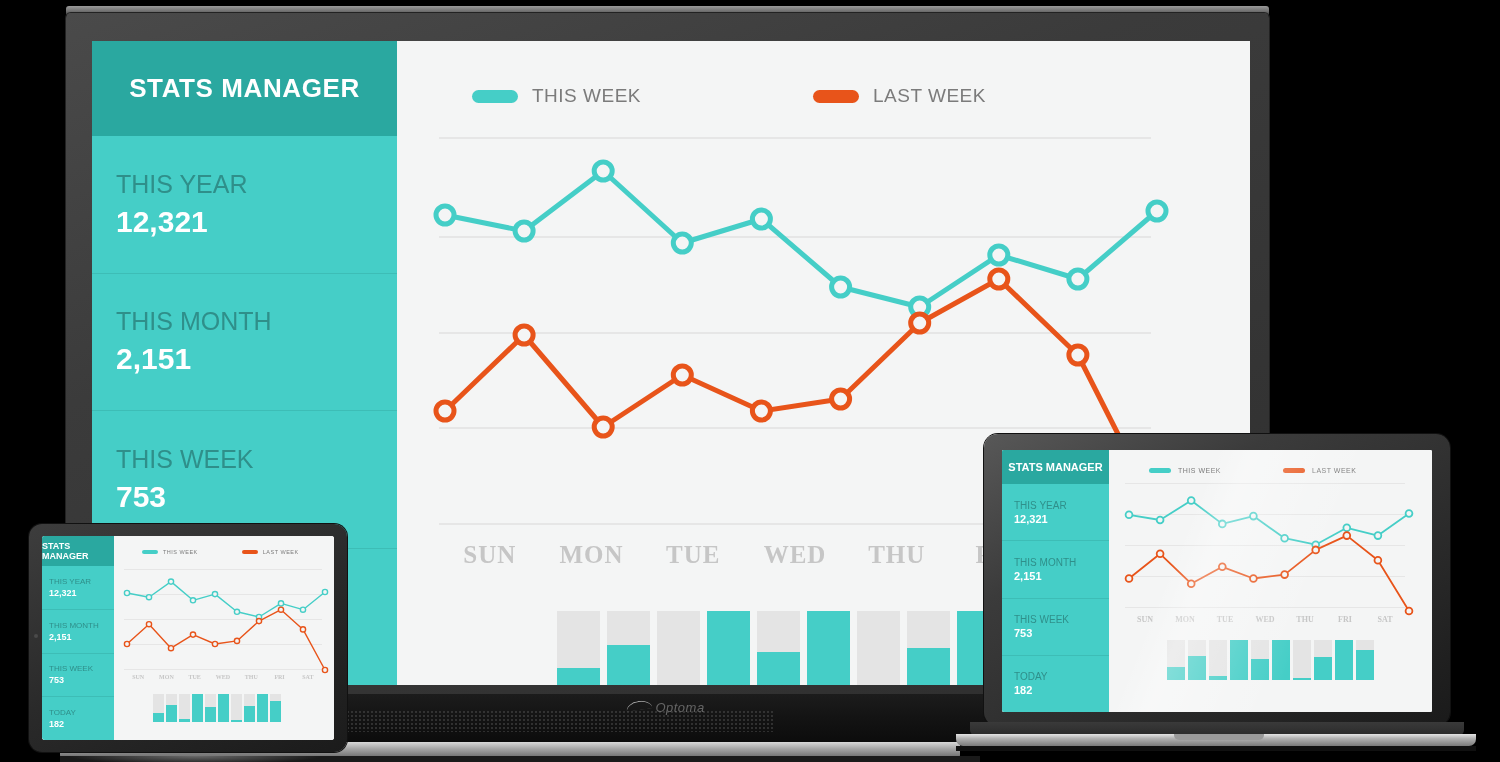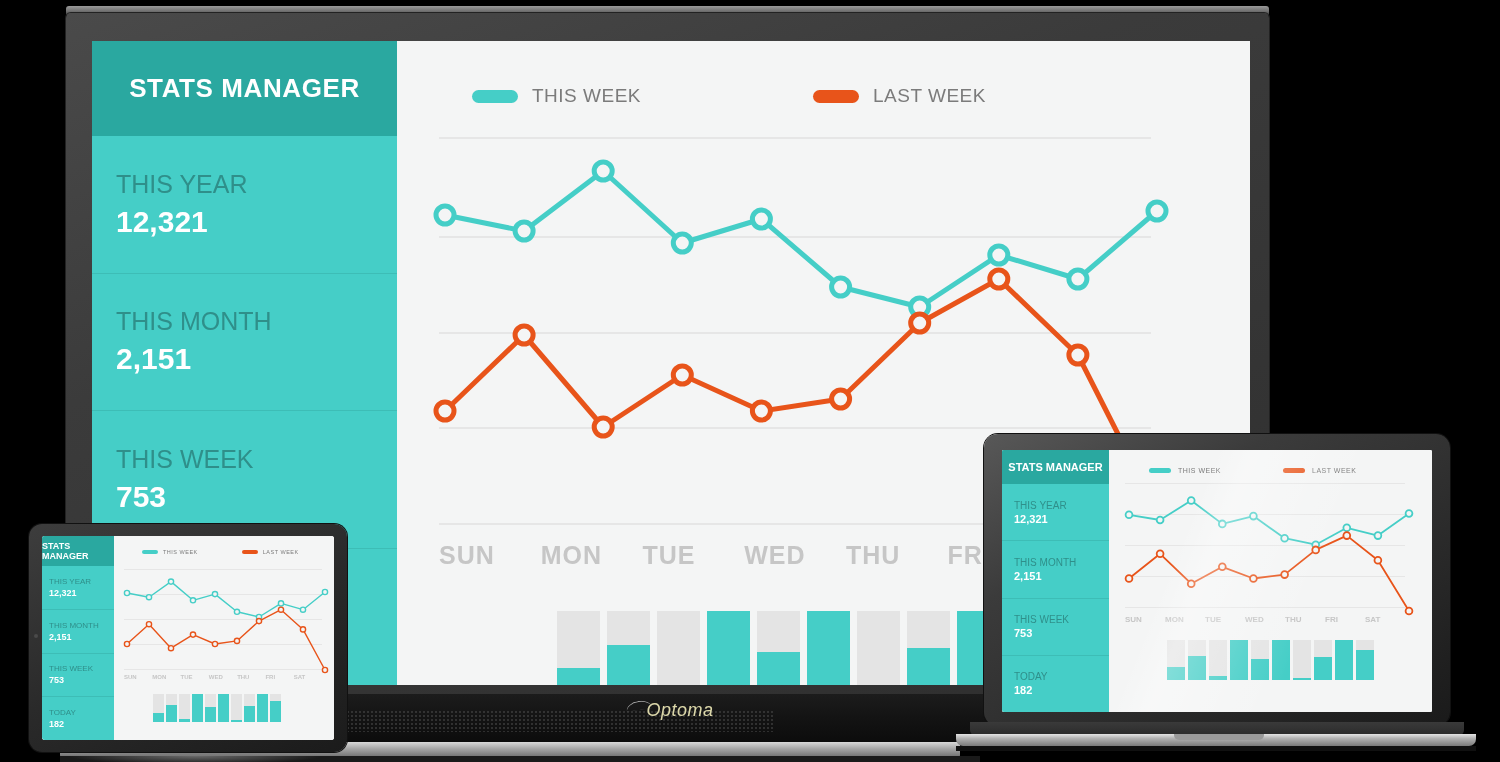--- a/index.html
+++ b/index.html
@@ -12,42 +12,42 @@
      background:linear-gradient(180deg,#9a9a9a 0%,#6e6e6e 60%,#3a3a3a 100%);border-radius:3px 3px 0 0;}
   .tv-bezel{position:absolute;left:6px;top:7px;width:1203px;height:683px;
      background:linear-gradient(160deg,#4a4a4a 0%,#3b3b3b 35%,#2e2e2e 100%);
      border-radius:5px;box-shadow:0 0 0 1px #222;}
   .tv-screen{position:absolute;left:32px;top:35px;width:1158px;height:644px;background:#f4f5f5;overflow:hidden;}
   .tv-speaker{position:absolute;left:6px;top:688px;width:1203px;height:48px;
      background:linear-gradient(180deg,#1c1c1c 0%,#141414 45%,#0c0c0c 100%);border-radius:0 0 4px 4px;}
   .tv-grille{position:absolute;left:14px;top:704px;width:700px;height:22px;opacity:.55;
      background-image:radial-gradient(circle,#4a4a4a 0.8px,transparent 0.9px);background-size:4px 4px;}
   .tv-brand{position:absolute;left:560px;top:694px;width:120px;height:20px;
-     color:#fef9c3;font-size:18px;font-style:italic;letter-spacing:.5px;text-align:center;opacity:.85;}
+     color:#737373;font-size:13px;font-style:italic;letter-spacing:.5px;text-align:center;opacity:.85;}
   .tv-brand .swoosh{position:absolute;left:6px;top:1px;width:26px;height:8px;
      border-top:1.6px solid #bdbdbd;border-radius:50%/100% 100% 0 0;transform:rotate(-8deg);}
   .tv-stand{position:absolute;left:0px;top:736px;width:900px;height:16px;
      background:linear-gradient(180deg,#d9d9d9 0%,#a8a8a8 40%,#6a6a6a 100%);border-radius:0 0 3px 3px;}
   .tv-standline{position:absolute;left:0;top:750px;width:920px;height:6px;background:#1a1a1a;}
 
   
   .dash{position:absolute;inset:0;display:flex;background:#f4f5f5;}
   .side{background:#45cec7;display:flex;flex-direction:column;flex:none;}
   .side-head{background:#2aa8a0;display:flex;align-items:center;justify-content:center;color:#fff;font-weight:bold;}
   .stat{flex:1;display:flex;flex-direction:column;justify-content:center;border-top:1px solid #3dbdb6;}
   .stat-label{color:#2f8f8a;font-weight:500;}
   .stat-value{color:#ffffff;font-weight:bold;}
   .panel{flex:1;position:relative;background:#f4f5f5;}
   .legend{display:flex;align-items:center;}
   .lg-item{display:flex;align-items:center;}
   .lg-pill{border-radius:99px;flex:none;}
   .lg-txt{color:#7b7b7b;letter-spacing:.5px;}
   .gridline{position:absolute;left:0;background:#e6e6e6;}
   .xlabels{position:absolute;display:flex;color:#c6c6c6;font-weight:bold;}
-  .xlabels span{flex:1;}
+  .xlabels span{flex:1;text-align:center;font-family:Liberation Serif, serif;}
   .bars{position:absolute;display:flex;align-items:flex-end;}
   .bar{position:relative;background:#e4e4e4;}
   .bar i{position:absolute;left:0;bottom:0;width:100%;background:#45cec7;display:block;}
 
   
   .lt-wrap{position:absolute;left:20px;top:524px;width:336px;height:238px;}
   .lt-shadow{position:absolute;left:50px;top:224px;width:250px;height:16px;
      background:radial-gradient(ellipse at center,rgba(120,120,120,.85) 0%,rgba(0,0,0,0) 72%);}
   .lt-body{position:absolute;left:9px;top:0;width:318px;height:228px;
      background:linear-gradient(155deg,#3d3d3d 0%,#2a2a2a 50%,#1b1b1b 100%);

